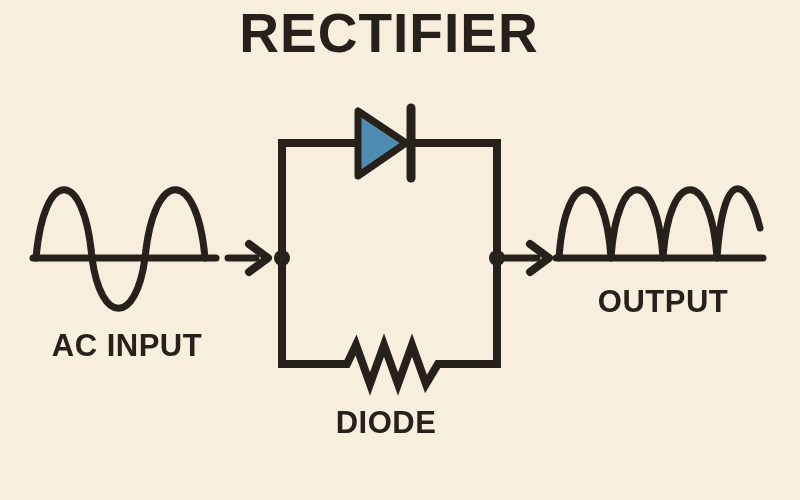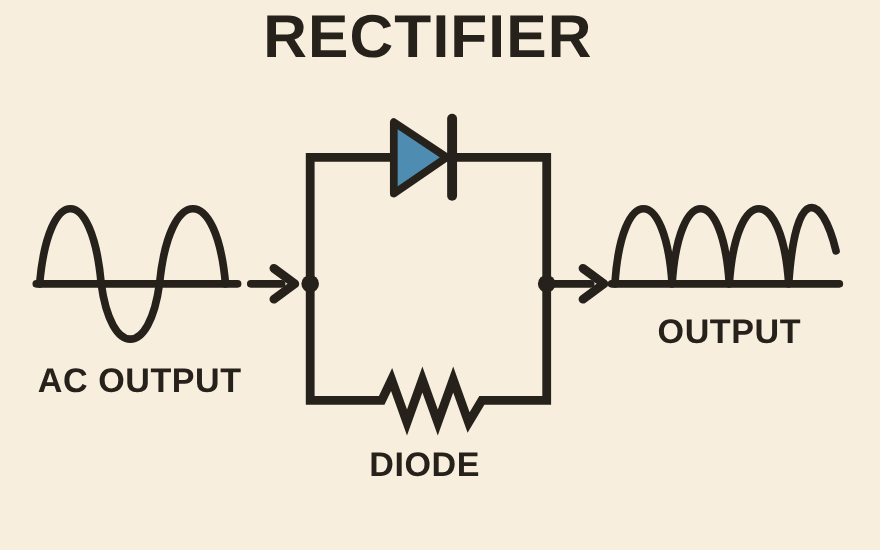--- a/index.html
+++ b/index.html
@@ -117,17 +117,17 @@
       <path class="ink-line" d="M500,258 L537,258"></path>
       <path class="ink-arrowhead" d="M530,244 L549,258 L530,272"></path>
     </g>
 
     <g>
       <path class="ink-line" d="M556,258 L763,258"></path>
       <path class="ink-line" d="M559,258 C565,167 605,167 611,258 C617,167 657,167 663,258 C669,167 711,167 717,258 C723,167 747,175 760,228"></path>
     </g>
   </svg>
 
-  <div class="wave-label label-ac">AC OUTPUT</div>
+  <div class="wave-label label-ac">AC INPUT</div>
   <div class="wave-label label-diode">DIODE</div>
   <div class="wave-label label-output">OUTPUT</div>
 
 </div>
 
 </body></html>

